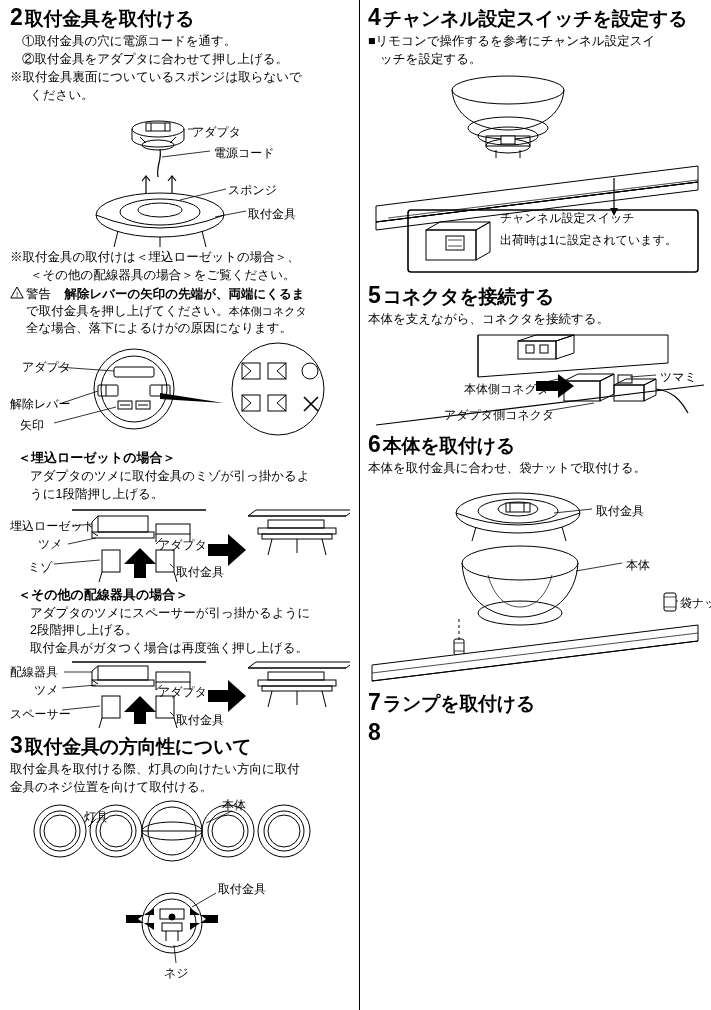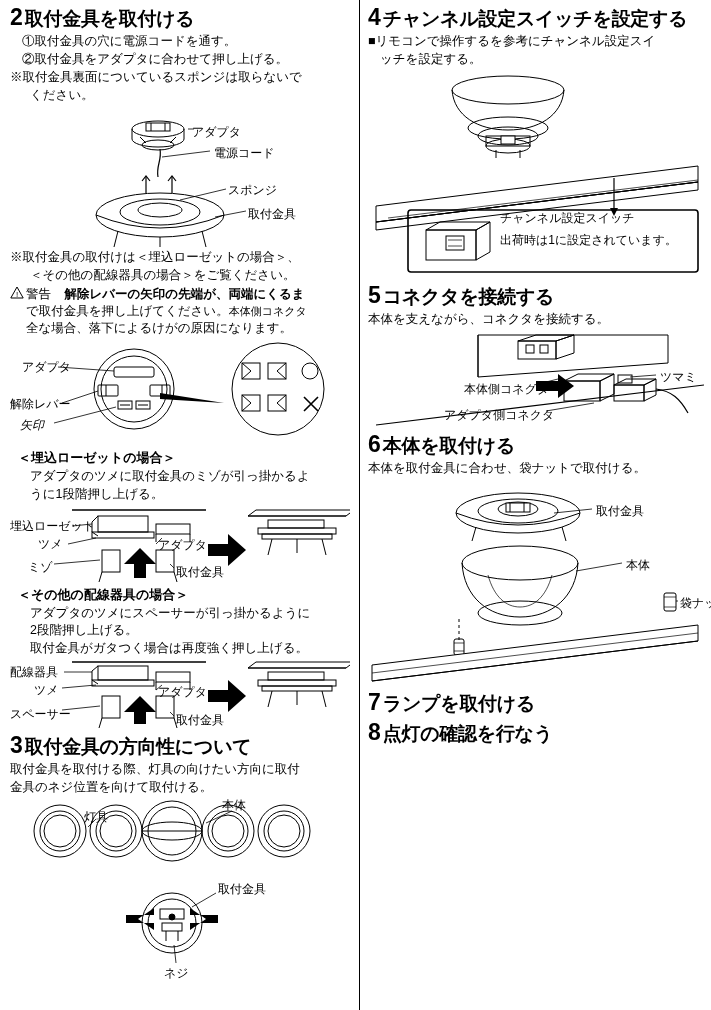--- a/index.html
+++ b/index.html
@@ -196,21 +196,21 @@
             <rect x="232" y="54" width="18" height="16"></rect>
               <path d="M232 54 l9 8 l-9 8"></path>
             <rect x="258" y="54" width="18" height="16"></rect>
               <path d="M276 54 l-9 8 l9 8"></path>
             <path d="M294 56 l14 14 M308 56 l-14 14" stroke-width="1.6"></path>
           </g>
         </g>
       </svg>
       <span class="cap" style="left:12px; top:18px;">アダプタ</span>
       <span class="cap" style="left:0px; top:55px;">解除レバー</span>
-      <span class="cap" style="left:10px; top:76px;font-style:italic;">矢印</span>
+      <span class="cap" style="left:10px; top:76px;">矢印</span>
       <svg width="340" height="104" viewBox="0 0 340 104" style="position:absolute; left:0; top:0;">
         <g stroke="#000" stroke-width="0.8" fill="none">
           <path d="M48 26 L104 30"></path>
           <path d="M52 62 L88 50"></path>
           <path d="M44 82 L106 66"></path>
         </g>
       </svg>
     </div>
 
     <p class="sub-head">＜埋込ローゼットの場合＞</p>
@@ -496,18 +496,17 @@
       </svg>
     </div>
 
     <div class="step-head" style="margin-top:2px;">
       <span class="step-num">7</span>
       <span class="step-title">ランプを取付ける</span>
     </div>
 
     <div class="step-head" style="margin-top:6px;">
       <span class="step-num">8</span>
-      <span class="step-title">点灯の確認を行なう</span>
     </div>
 
   </div>
 
 </div>
 
 </body></html>

